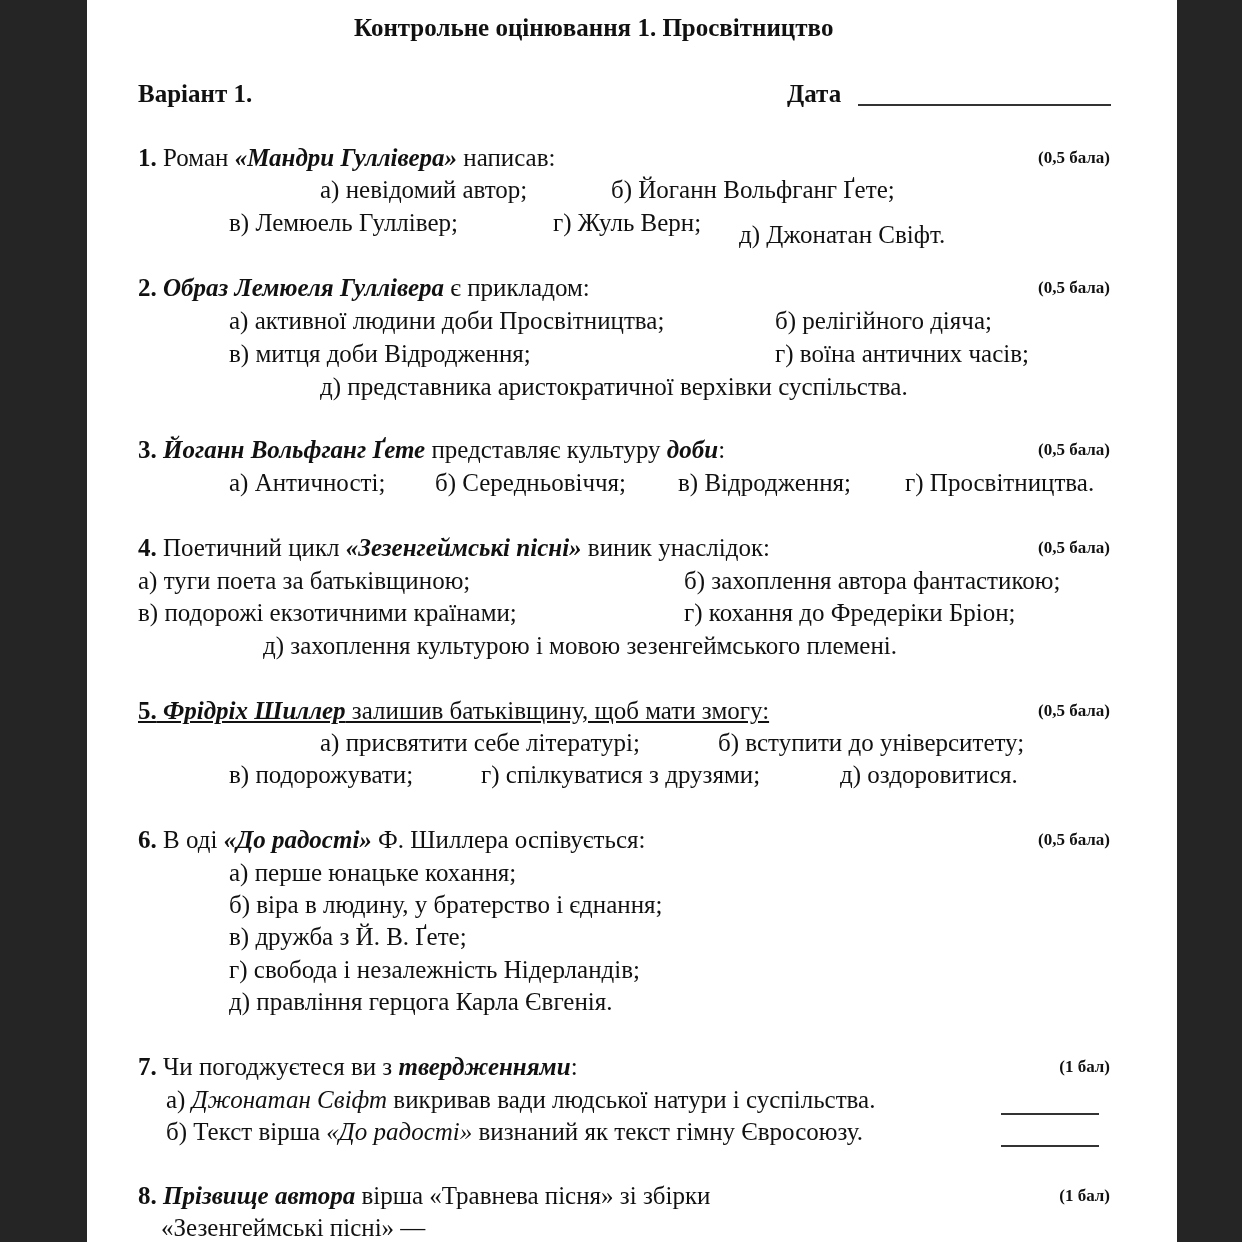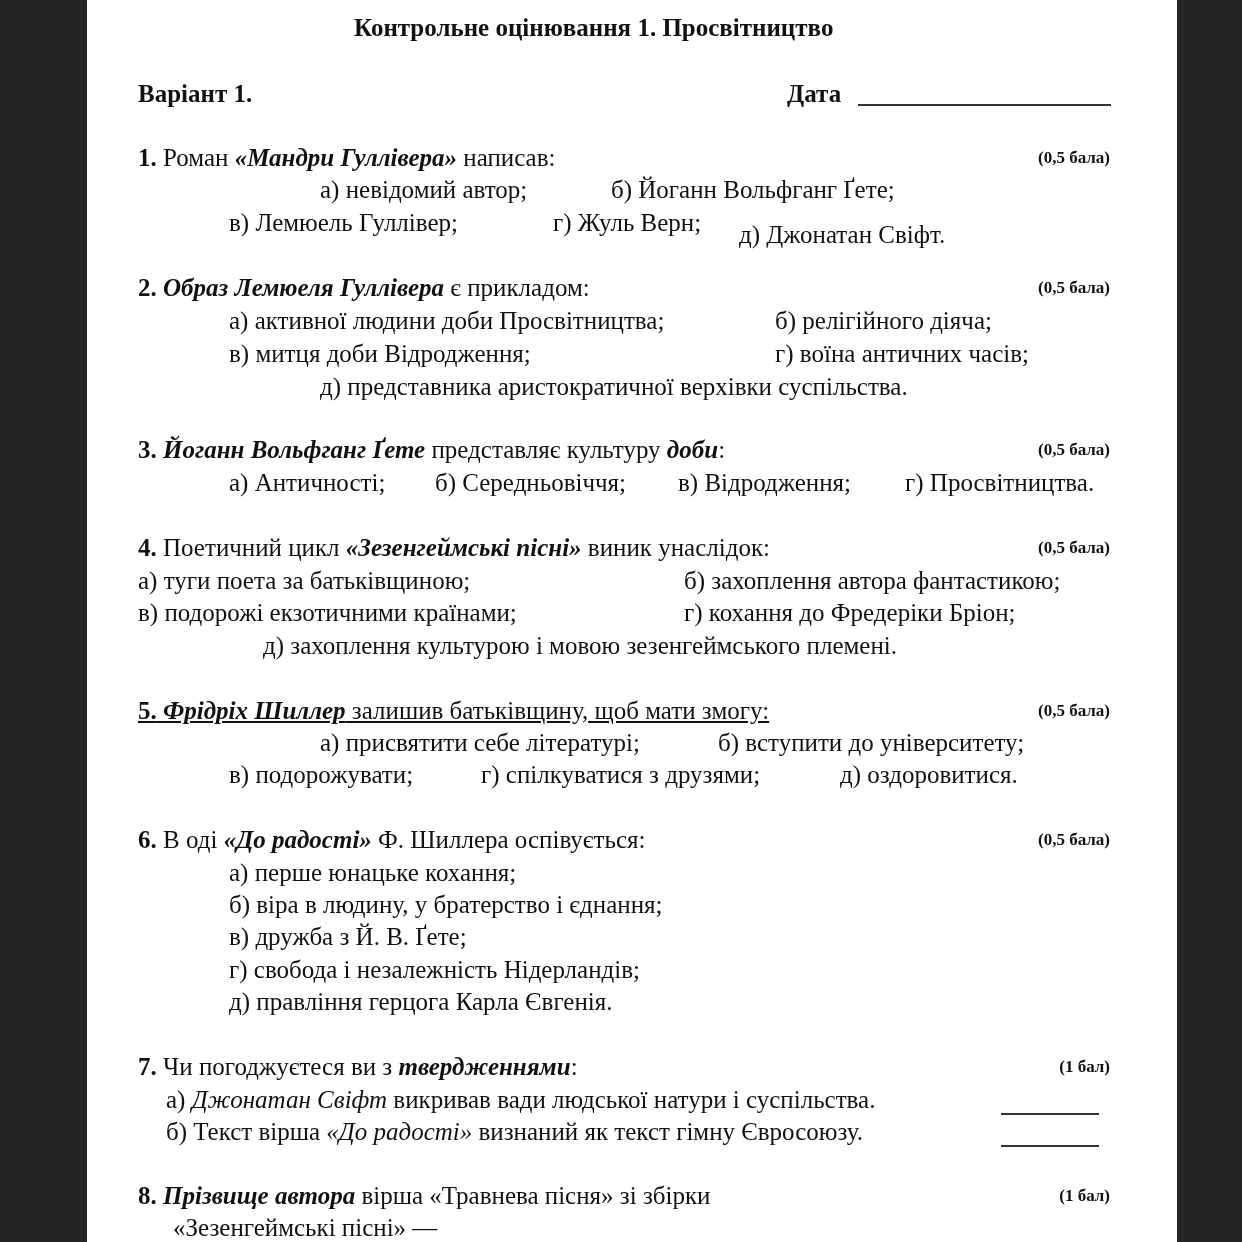--- a/index.html
+++ b/index.html
@@ -100,15 +100,15 @@
   <div class="t" style="left:79px;top:1117px;">
     <span>б) Текст вірша </span><span class="i">«До радості»</span><span> визнаний як текст гімну Євросоюзу.</span>
   </div>
   <div class="line" style="left:914px;top:1145px;width:98px;"></div>
 
   <div class="t" style="left:51px;top:1181px;">
     <span class="b">8.</span>
     <span class="bi">Прізвище автора</span><span> вірша «Травнева пісня» зі збірки</span>
   </div>
   <div class="pts" style="top:1181px;">(1 бал)</div>
-  <div class="t" style="left:86px;top:1213px;">«Зезенгеймські пісні»  —</div>
+  <div class="t" style="left:74px;top:1213px;">«Зезенгеймські пісні»  —</div>
 
 </div>
 
 </body></html>

